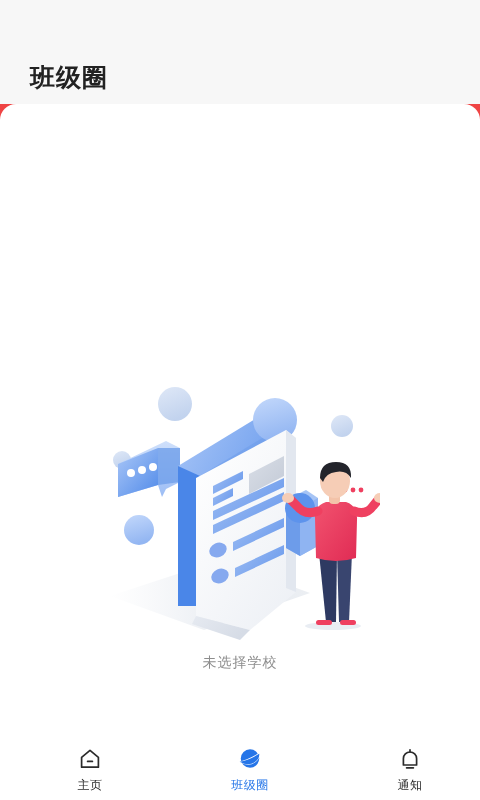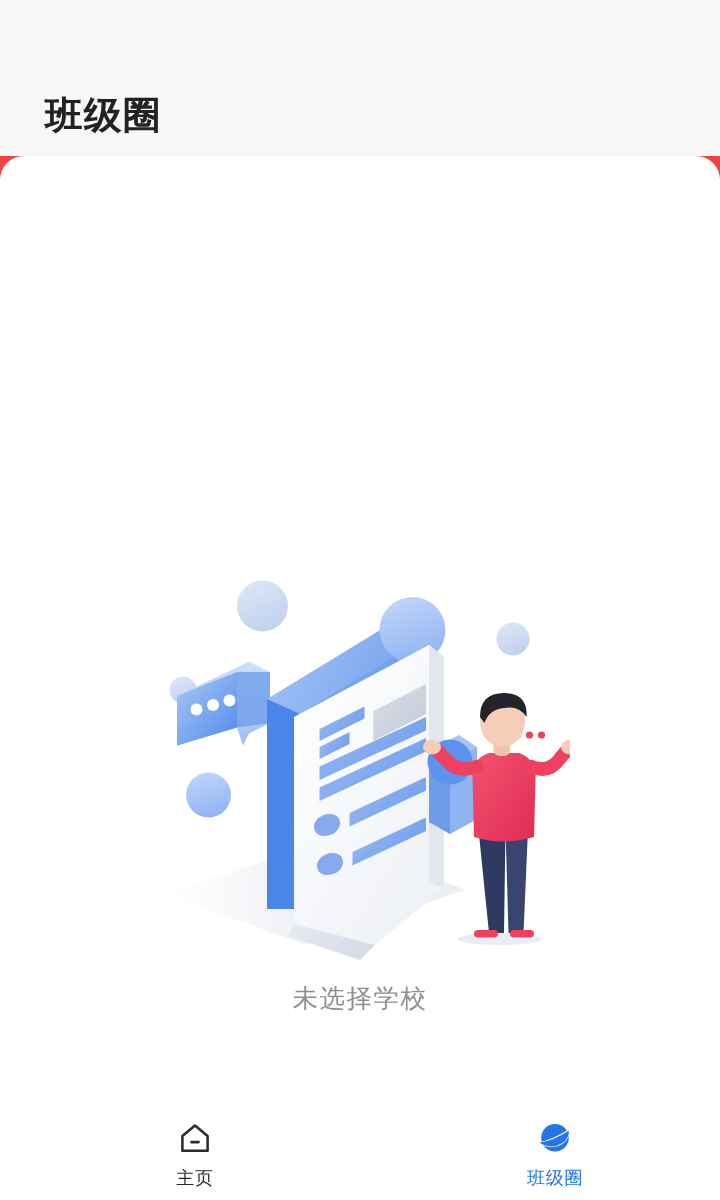--- a/index.html
+++ b/index.html
@@ -55,21 +55,21 @@
     align-items:center;
   }
   .illustration {
     width:280px;
     height:270px;
     position:relative;
   }
   .illustration svg { display:block; width:100%; height:100%; }
   .empty-text {
     margin-top:6px;
-    font-size:17px;
+    font-size:14px;
     color:#8d8d8d;
     letter-spacing:1px;
   }
 
   
   .tabbar {
     flex:0 0 auto;
     height:84px;
     background:#ffffff;
     display:flex;
@@ -257,17 +257,27 @@
       <span class="tab-icon">
         <svg width="26" height="26" viewBox="0 0 26 26">
           <circle cx="13" cy="12.5" r="9.2" fill="#2575e8"></circle>
           <path d="M1.6 15.6 Q11 14 22.6 6.6 Q23.6 12.4 18 16.6 Q11 21.4 1.6 15.6 Z" fill="#ffffff"></path>
           <path d="M2.6 15.8 Q11.5 14.6 22.2 7.8 Q22.8 12.6 17.6 16.2 Q11.2 20.6 2.6 15.8 Z" fill="#2575e8"></path>
         </svg>
       </span>
       <span class="tab-label">班级圈</span>
     </div>
 
+    <div class="tab">
+      <span class="tab-icon">
+        <svg width="24" height="24" viewBox="0 0 24 24" fill="none" stroke="#2b2b2b" stroke-width="1.7" stroke-linecap="round" stroke-linejoin="round">
+          <path d="M5.4 18 L5.4 11.6 A6.6 6.6 0 0 1 18.6 11.6 L18.6 18 Z"></path>
+          <path d="M12 5 L12 2.8"></path>
+          <path d="M8.6 20.8 L15.4 20.8"></path>
+        </svg>
+      </span>
+      <span class="tab-label">通知</span>
+    </div>
 
 
   </div>
 
 </div>
 
 </body></html>

